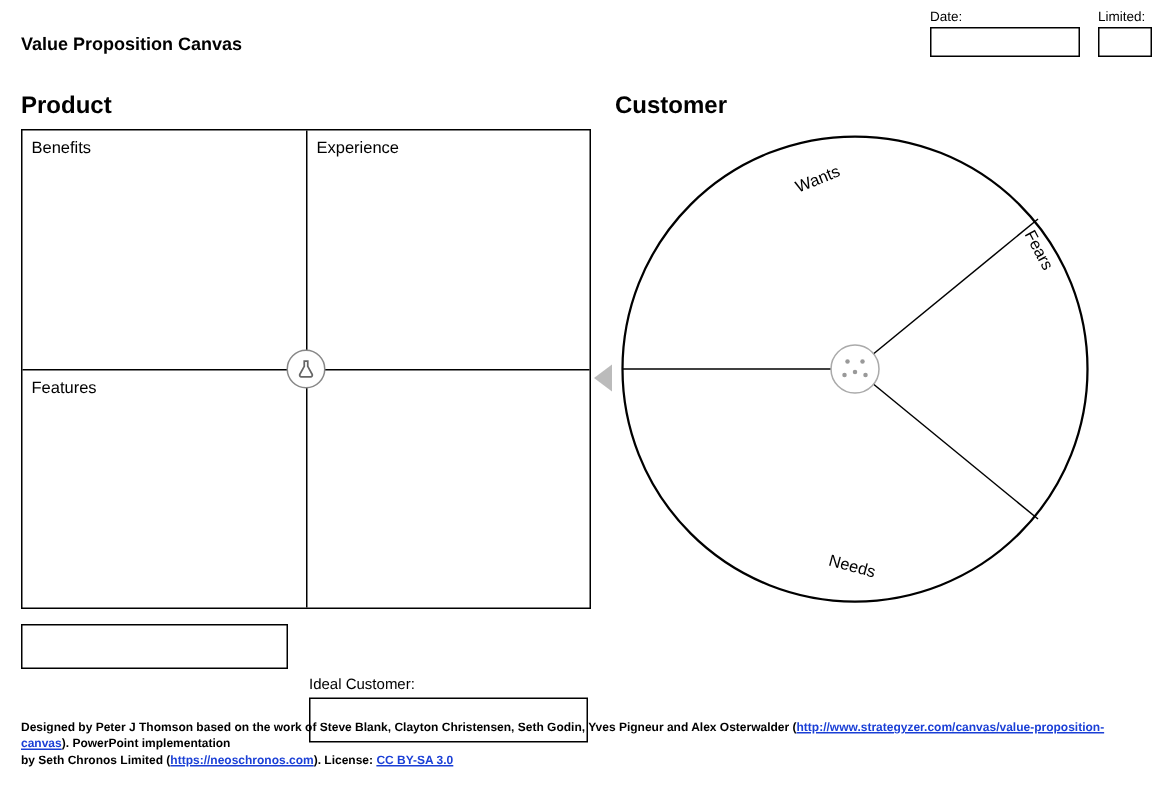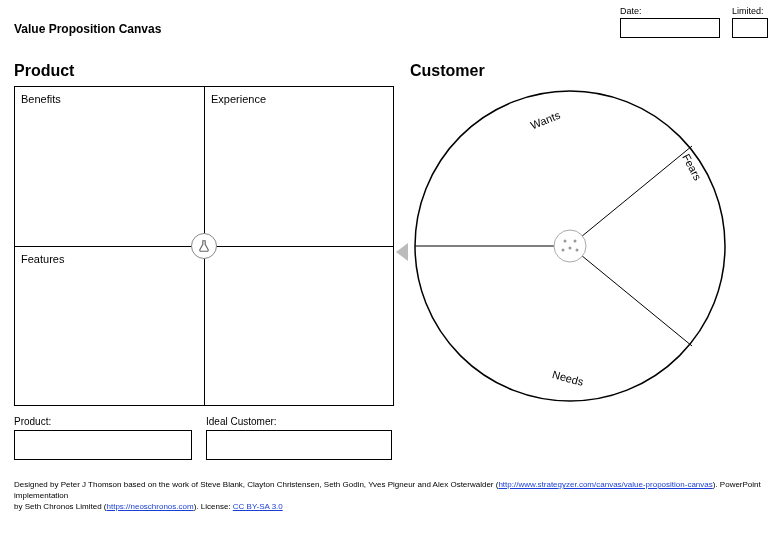--- a/index.html
+++ b/index.html
@@ -34,21 +34,21 @@
   .circle-wrap svg { position: absolute; left: 0; top: 0; }
   .seg-label { position: absolute; font-size: 11px; }
   .wants { left: 120px; top: 28px; transform: rotate(-22deg); }
   .fears { left: 268px; top: 75px; transform: rotate(62deg); }
   .needs { left: 142px; top: 286px; transform: rotate(15deg); }
 
   .bottom-field { position: absolute; top: 416px; font-size: 10px; }
   .bottom-field .lbl { display: block; margin-bottom: 3px; }
   .bottom-field input { height: 30px; border: 1px solid #000; font-size: 10px; padding: 2px 3px; background: #fff; }
 
-  .footer { position: absolute; left: 14px; right: 14px; top: 480px; font-size: 8px; line-height: 1.35; color: #000; }
+  .footer { position: absolute; left: 14px; right: 14px; top: 480px; font-size: 8px; line-height: 1.35; color: #000; font-weight: bold; }
   .footer a { color: #1a3fd6; text-decoration: underline; }
 </style>
 </head>
 <body>
 
 <div class="page">
 
   <div class="title">Value Proposition Canvas</div>
 
   <div class="hdr-field" style="left:620px;">
@@ -90,24 +90,23 @@
       <circle cx="160" cy="162" r="1.5" fill="#999"></circle>
         <circle cx="153" cy="164" r="1.5" fill="#999"></circle>
       <circle cx="167" cy="164" r="1.5" fill="#999"></circle>
     </svg>
     <div class="seg-label wants">Wants</div>
     <div class="seg-label fears">Fears</div>
     <div class="seg-label needs">Needs</div>
   </div>
 
   <div class="bottom-field" style="left:14px;">
-    <span class="lbl">Product:</span>
     <input type="text" style="width: 178px;" value="">
   </div>
-  <div class="bottom-field" style="left:206px;">
+  <div class="bottom-field" style="left:206px;margin-top:35px;">
     <span class="lbl">Ideal Customer:</span>
     <input type="text" style="width: 186px;" value="">
   </div>
 
   <div class="footer">
     <span>Designed by Peter J Thomson based on the work of Steve Blank, Clayton Christensen, Seth Godin, Yves Pigneur and Alex Osterwalder (</span><a href="#">http://www.strategyzer.com/canvas/value-proposition-canvas</a><span>). PowerPoint implementation</span><br>
     <span>by Seth Chronos Limited (</span><a href="#">https://neoschronos.com</a><span>). License: </span><a href="#">CC BY-SA 3.0</a>
   </div>
 
 </div>

